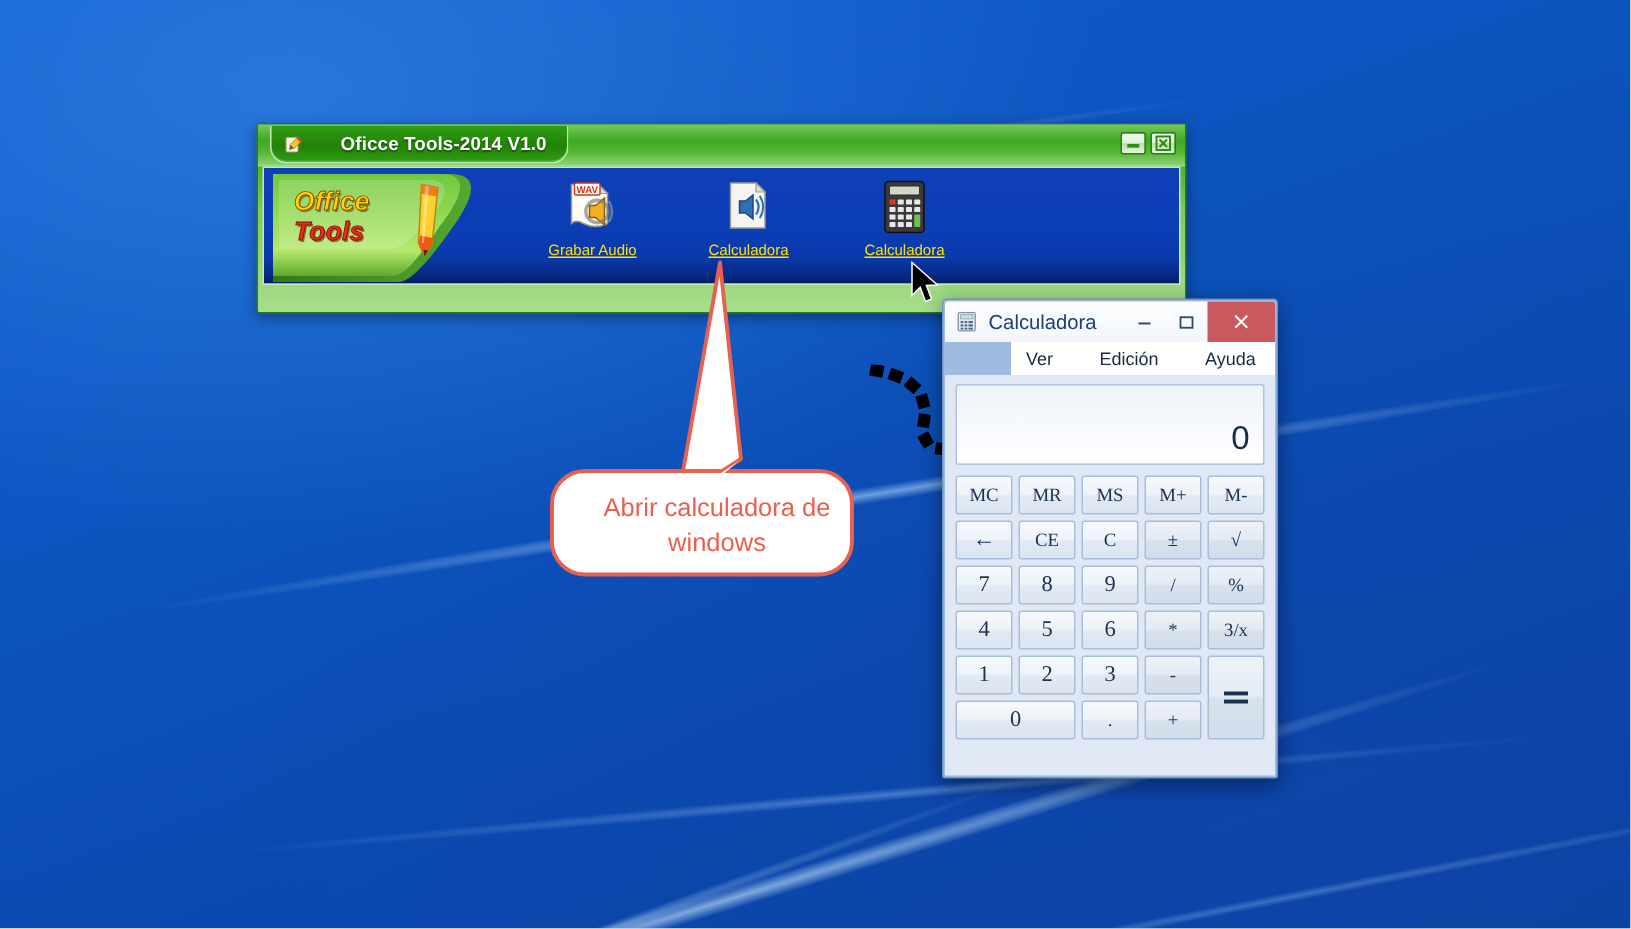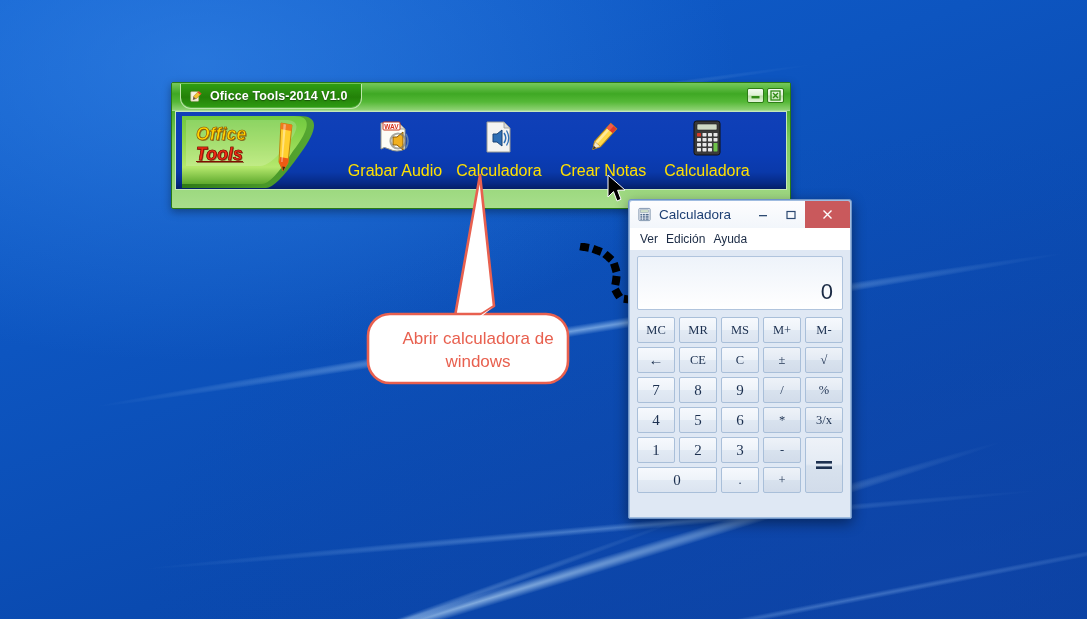--- a/index.html
+++ b/index.html
@@ -64,21 +64,21 @@
   #app-titlebar {
     position: relative;
     height: 28px;
     background: linear-gradient(180deg,#76c95a 0%, #3fa824 40%, #55b837 70%, #8ed273 100%);
     border-bottom: 1px solid rgba(255,255,255,.35);
   }
   #app-title-tab {
     position: absolute; left: 8px; top: 1px;
     height: 25px;
     padding: 0 14px 0 8px;
-    display: flex; align-items: center; gap: 7px;
+    display: flex; align-items: center; gap: 24px;
     background: linear-gradient(180deg,#2f9d13 0%, #238108 55%, #2f9d13 100%);
     border: 1px solid #bfe8ac;
     border-top: none;
     border-radius: 0 0 11px 11px;
     box-shadow: inset 0 -1px 0 rgba(255,255,255,.2);
   }
   #app-title-text {
     font-size: 12.5px; font-weight: bold; color: #ffffff;
     letter-spacing: .1px; white-space: nowrap;
     text-shadow: 0 1px 1px rgba(0,0,0,.4);
@@ -123,37 +123,37 @@
   }
   .logo-office {
     color: #ffd400;
     -webkit-text-stroke: .6px #8a4b00;
     text-shadow: 1px 1px 0 rgba(120,60,0,.6);
   }
   .logo-tools {
     color: #ef2b16;
     -webkit-text-stroke: .6px #7d1000;
     text-shadow: 1px 1px 0 rgba(110,10,0,.55);
-    text-decoration: underline;
   }
 
   #toolbar-items {
     position: absolute; left: 180px; top: 6px; right: 4px;
     display: flex; gap: 26px; align-items: flex-start;
   }
   .tool-item {
     width: 78px;
     display: flex; flex-direction: column; align-items: center;
     cursor: pointer;
   }
   .tool-icon { height: 40px; display: flex; align-items: center; justify-content: center; }
   .tool-label {
     margin-top: 4px;
-    font-size: 16px;
+    font-size: 10px;
     color: #ffe000;
+    text-decoration: underline;
     white-space: nowrap;
   }
 
   
   #callout {
     position: absolute; left: 362px; top: 170px;
     width: 232px; height: 230px;
     pointer-events: none;
   }
   #callout-text {
@@ -208,21 +208,21 @@
   .calc-ctl.close {
     width: 45px;
     background: #c9595c;
     border-radius: 0 2px 0 0;
   }
 
   #calc-menubar {
     height: 22px;
     background: #ffffff;
     display: flex; align-items: center;
-    padding-left: 10px; gap: 8px;
+    padding-left: 10px; gap: 31px; margin-left: 44px;
   }
   .menu-item { font-size: 12px; color: #1a2a44; cursor: pointer; }
 
   #calc-content {
     background: #dfe8f4;
     padding: 6px 7px 7px 7px;
     height: calc(100% - 49px);
   }
   #calc-display {
     height: 54px;
@@ -355,35 +355,20 @@
               <path d="M6 3 H23 L29 9 V33 H6 Z" fill="#f4f4f2" stroke="#9b9b94" stroke-width="1"></path>
               <path d="M23 3 L29 9 H23 Z" fill="#d9d9d6" stroke="#9b9b94" stroke-width=".8"></path>
               <path d="M12 15 H16 L21 11 V27 L16 23 H12 Z" fill="#2f6fb5" stroke="#1b4476" stroke-width="1"></path>
               <path d="M23 14 Q26.5 19 23 24" fill="none" stroke="#2f6fb5" stroke-width="1.5"></path>
               <path d="M25.5 11.5 Q30 19 25.5 26.5" fill="none" stroke="#2f6fb5" stroke-width="1.3"></path>
             </svg>
           </div>
           <span class="tool-label">Calculadora</span>
         </div>
 
-        <div class="tool-item">
-          <div class="tool-icon">
-            <svg width="38" height="38" viewBox="0 0 38 38">
-              <g transform="rotate(42 19 19)">
-                <path d="M15 3 H23 V27 L19 34 L15 27 Z" fill="#ffd84a" stroke="#b9891b" stroke-width="1"></path>
-                <path d="M15 3 H23 V9 H15 Z" fill="#e0392a"></path>
-                <path d="M15 3 H19 V9 H15 Z" fill="#f25c4c"></path>
-                <path d="M15 27 H23 L19 34 Z" fill="#f2e6cc" stroke="#b9891b" stroke-width=".7"></path>
-                <path d="M17.4 31 H20.6 L19 34 Z" fill="#39302a"></path>
-                <path d="M16.2 9.5 H18.6 V27 H16.2 Z" fill="rgba(255,255,255,.45)"></path>
-              </g>
-            </svg>
-          </div>
-          <span class="tool-label">Crear Notas</span>
-        </div>
 
         <div class="tool-item">
           <div class="tool-icon">
             <svg width="34" height="38" viewBox="0 0 34 38">
               <rect x="4" y="2" width="26" height="34" rx="2.5" fill="#3a3a3a" stroke="#111" stroke-width="1"></rect>
               <rect x="7" y="5" width="20" height="6" rx="1" fill="#cfd9c6" stroke="#222" stroke-width=".6"></rect>
               <g fill="#e8e8e8">
                 <rect x="7" y="14" width="4" height="3.4" rx=".6" fill="#d23a2a"></rect>
                 <rect x="12.5" y="14" width="4" height="3.4" rx=".6"></rect>
                 <rect x="18" y="14" width="4" height="3.4" rx=".6"></rect>

